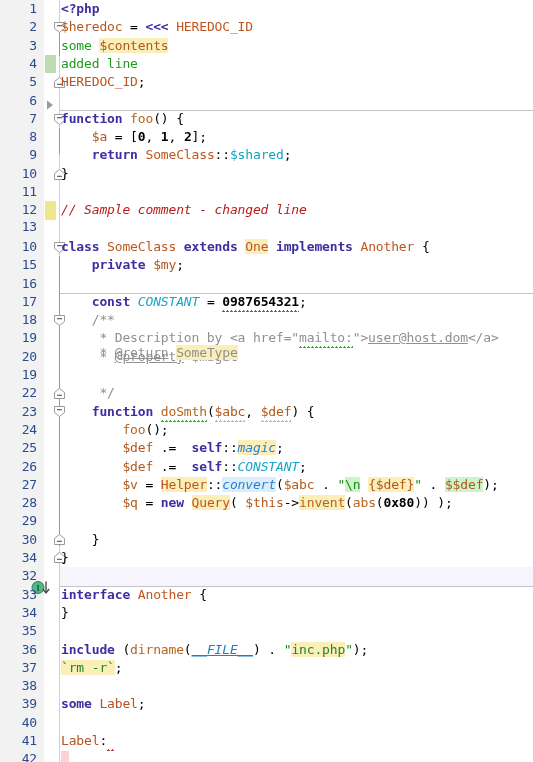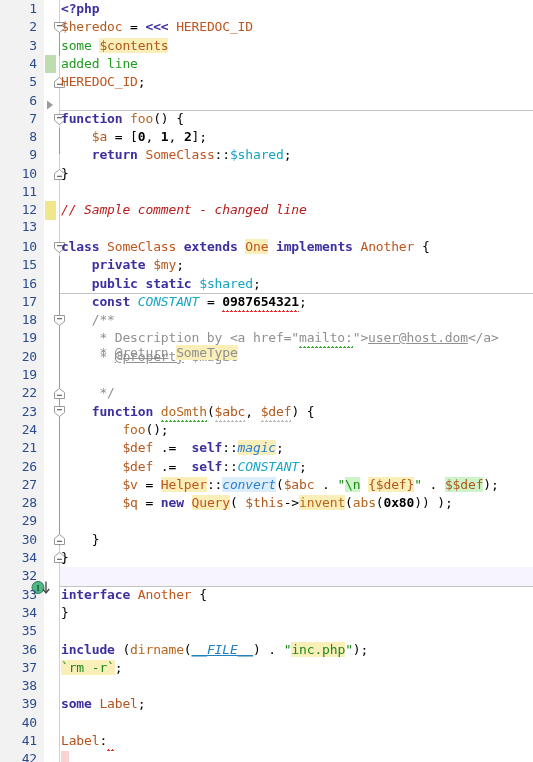--- a/index.html
+++ b/index.html
@@ -202,21 +202,21 @@
   <div class="lnum" style="top:256.2px">15</div>
   <div class="lnum" style="top:274.5px">16</div>
   <div class="lnum" style="top:292.8px">17</div>
   <div class="lnum" style="top:311.1px">18</div>
   <div class="lnum" style="top:329.4px">19</div>
   <div class="lnum" style="top:347.7px">20</div>
   <div class="lnum" style="top:366px">19</div>
   <div class="lnum" style="top:384.3px">22</div>
   <div class="lnum" style="top:402.6px">23</div>
   <div class="lnum" style="top:420.9px">24</div>
-  <div class="lnum" style="top:439.2px">21</div>
+  <div class="lnum" style="top:439.2px">25</div>
   <div class="lnum" style="top:457.5px">26</div>
   <div class="lnum" style="top:475.8px">27</div>
   <div class="lnum" style="top:494.1px">28</div>
   <div class="lnum" style="top:512.4px">29</div>
   <div class="lnum" style="top:530.7px">30</div>
   <div class="lnum" style="top:549px">34</div>
   <div class="lnum" style="top:567.3px">32</div>
   <div class="lnum" style="top:585.6px">33</div>
   <div class="lnum" style="top:603.9px">34</div>
   <div class="lnum" style="top:622.2px">35</div>
@@ -251,21 +251,20 @@
   <div class="code" style="top:183px"></div>
 
   <div class="code" style="top:201.3px"><span class="cmt">// Sample comment - changed line</span></div>
 
   <div class="code" style="top:219.6px"></div>
 
   <div class="code" style="top:256.2px"><span class="op">    </span><span class="kw">private</span><span class="op"> </span><span class="var">$my</span><span class="op">;</span></div>
 
   <div class="code" style="top:237.9px"><span class="kw">class</span><span class="op"> </span><span class="cls">SomeClass</span><span class="op"> </span><span class="kw">extends</span><span class="op"> </span><span class="hl-tan cls">One</span><span class="op"> </span><span class="kw">implements</span><span class="op"> </span><span class="cls">Another</span><span class="op"> {</span></div>
 
-  <div class="code" style="top:274.5px"><span class="op">    </span><span class="kw">public</span><span class="op"> </span><span class="kw">static</span><span class="op"> </span><span class="field">$shared</span><span class="op">;</span></div>
 
   <div class="code" style="top:292.8px"><span class="op">    </span><span class="kw">const</span><span class="op"> </span><span class="const">CONSTANT</span><span class="op"> = </span><span class="num sq-red">0987654321</span><span class="op">;</span></div>
 
   <div class="code" style="top:311.1px"><span class="op">    </span><span class="doc">/**</span></div>
 
   <div class="code" style="top:347.7px"><span class="op">     </span><span class="doc">* </span><span class="doc und">@property</span><span class="doc"> $magic</span></div>
 
   <div class="code" style="top:329.4px"><span class="op">     </span><span class="doc">* Description by &lt;a href="</span><span class="doc sq-green">mailto:</span><span class="doc">"&gt;</span><span class="doc und">user@host.dom</span><span class="doc">&lt;/a&gt;</span></div>
 
   <div class="code" style="top:344px"><span class="op">     </span><span class="doc">* </span><span class="doc und">@return</span><span class="doc"> </span><span class="hl-tan doc">SomeType</span></div>

